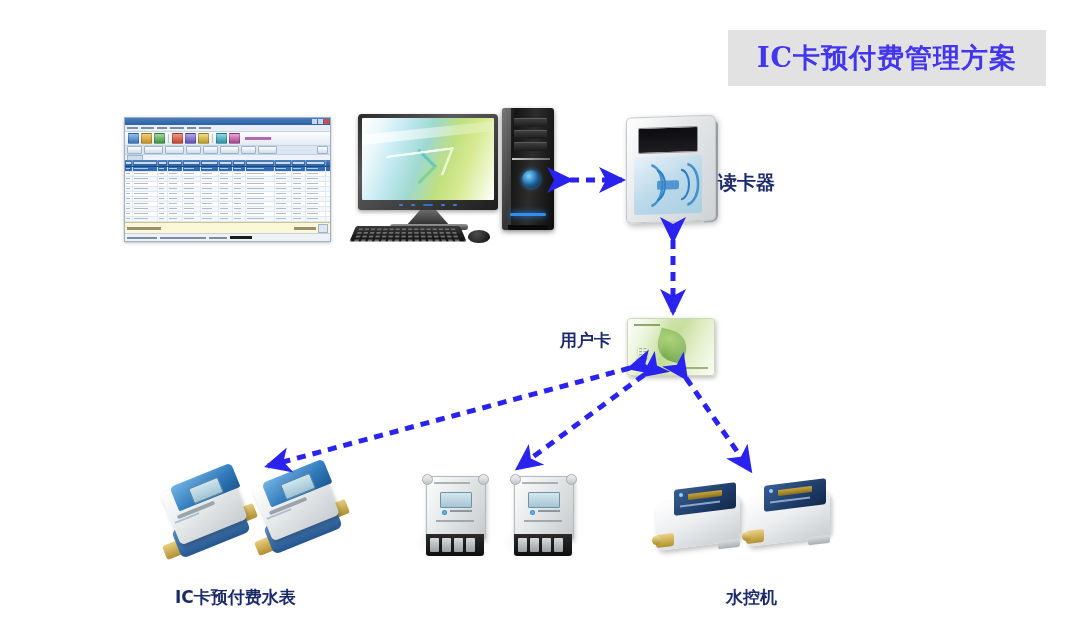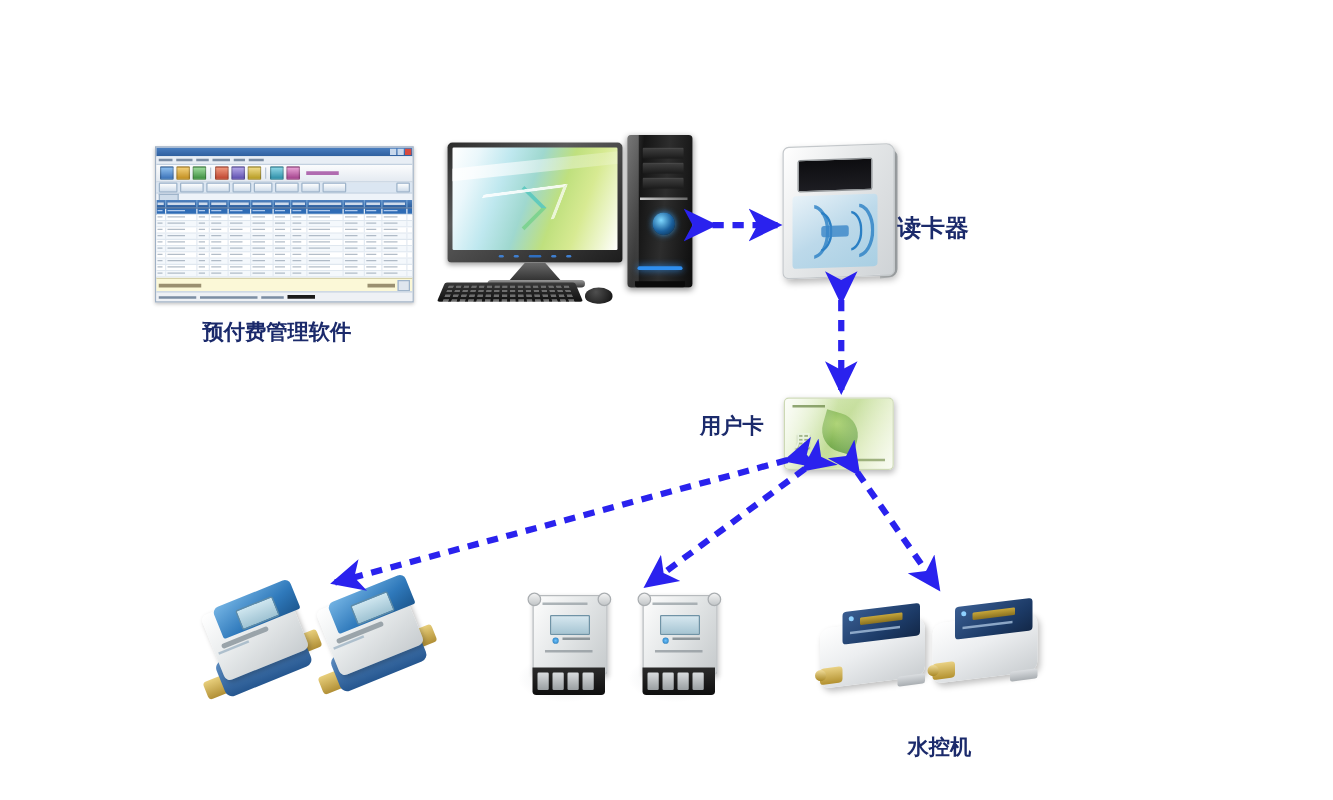--- a/index.html
+++ b/index.html
@@ -434,20 +434,23 @@
   }
 
   
   .arrows{position:absolute;left:0;top:0;width:1066px;height:640px;pointer-events:none;}
 </style>
 </head>
 <body>
 
 <div class="stage">
 
+  <div class="title-band">
+    <span class="title-text">IC卡预付费管理方案</span>
+  </div>
 
   <div class="app-window">
     <div class="app-titlebar">
       <span class="tt"></span>
       <span class="win-btns">
         <i></i>
         <i></i>
         <i class="x"></i>
       </span>
     </div>
@@ -663,21 +666,20 @@
       <span class="f2"></span>
       <span class="fbtn"></span>
     </div>
     <div class="app-status">
       <s style="width:30px"></s>
       <s style="width:46px"></s>
       <s style="width:18px"></s>
       <s class="bold" style="width:22px"></s>
     </div>
   </div>
-  <div class="label label-soft">预付费管理软件</div>
 
   <div class="computer">
     <div class="monitor-frame">
       <div class="screen">
         <span class="screen-chev"></span>
       </div>
       <div class="mon-chin">
         <i></i>
         <i></i>
         <i class="big"></i>
@@ -741,20 +743,21 @@
   <div class="wm" style="left:252px;top:466px;">
     <span class="wm-pipe p1"></span>
     <span class="wm-pipe p2"></span>
     <span class="wm-base"></span>
     <span class="wm-top"></span>
     <span class="wm-blue"></span>
     <span class="wm-lcd"></span>
     <span class="wm-slot"></span>
     <span class="wm-txt"></span>
   </div>
+  <div class="label label-water">IC卡预付费水表</div>
 
   <div class="em" style="left:420px;top:472px;">
     <span class="em-shade"></span>
     <span class="em-body"></span>
     <span class="em-ear l"></span>
     <span class="em-ear r"></span>
     <span class="em-lab"></span>
     <span class="em-lcd"></span>
     <span class="em-led"></span>
     <span class="em-mark"></span>

